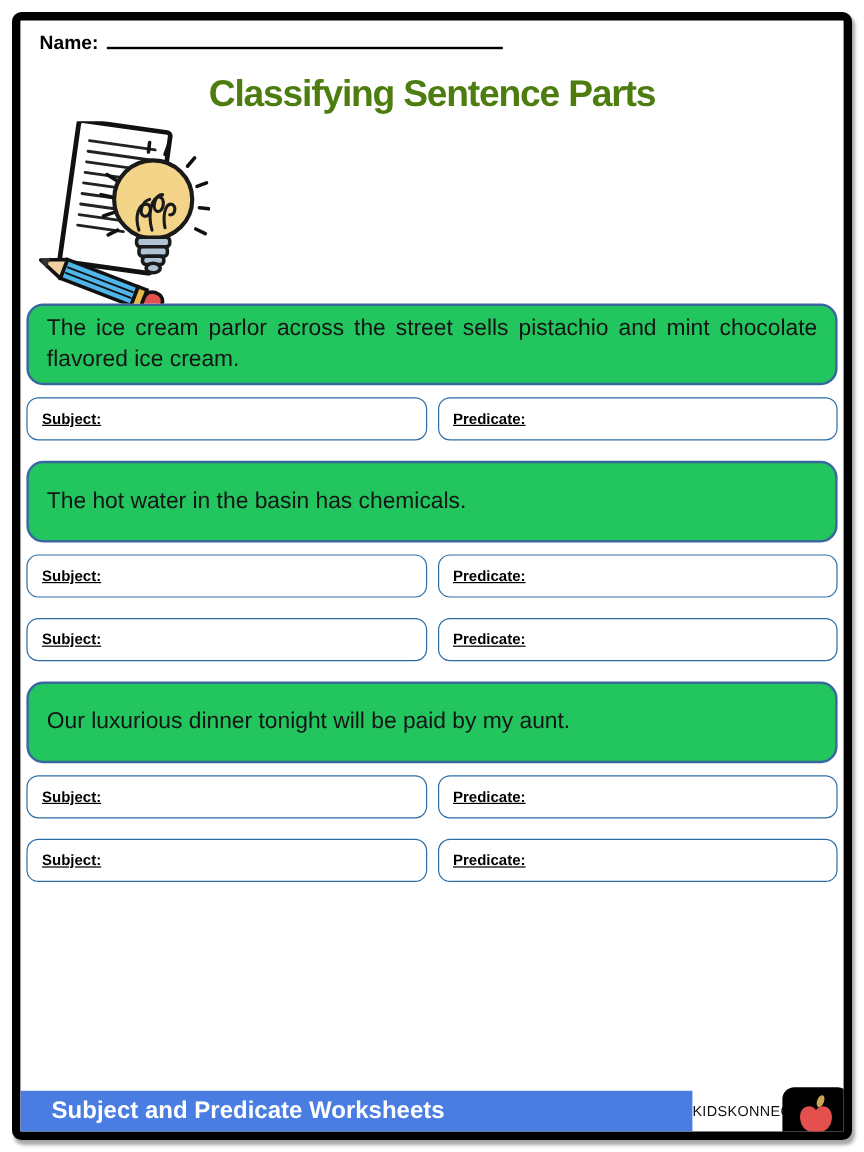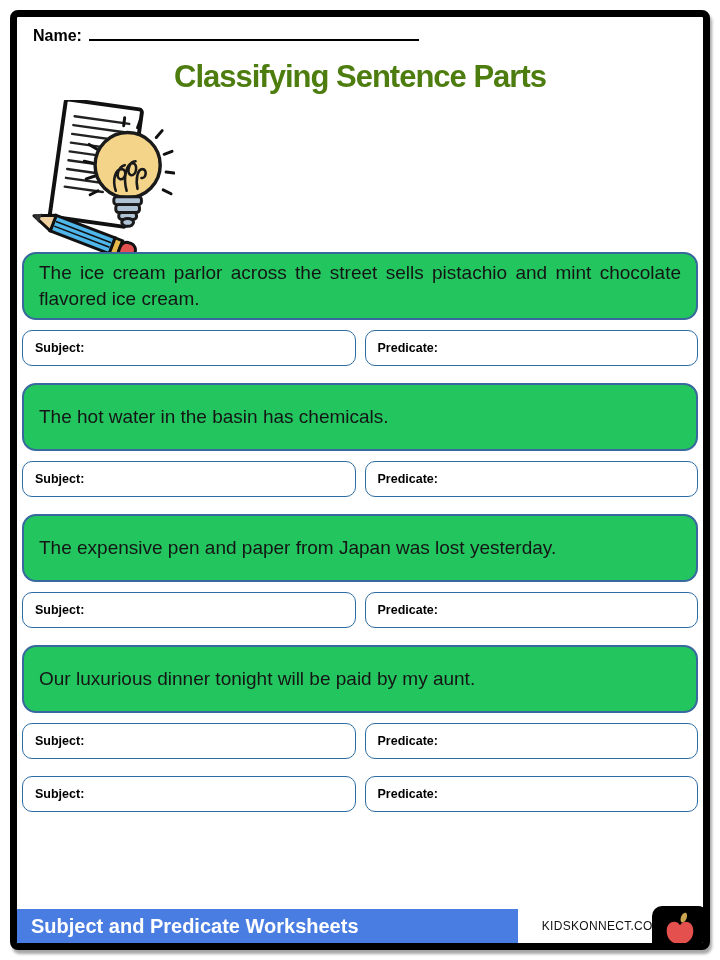--- a/index.html
+++ b/index.html
@@ -27,26 +27,26 @@
   .exercise{margin-bottom:17px;}
   .sentence-box{min-height:68px;box-sizing:border-box;background:#22c55e;
     border:2px solid #39689E;border-radius:14px;display:flex;align-items:center;
     padding:6px 15px;}
   .sentence{margin:0;font-size:19px;color:#151515;line-height:1.32;
     text-align:justify;width:100%;}
   .answer-row{display:flex;gap:9px;margin-top:10px;}
   .answer-box{flex:1;height:36px;box-sizing:border-box;background:#fff;
     border:1.5px solid #2E6DA4;border-radius:10px;display:flex;align-items:center;
     padding-left:12px;}
-  .answer-label{font-size:12.5px;font-weight:bold;color:#000;}
+  .answer-label{font-size:12.5px;font-weight:bold;color:#000;text-decoration:underline;}
   
   .footer{position:absolute;left:0;right:0;bottom:0;height:34px;display:flex;
     align-items:center;}
-  .banner{width:501px;height:34px;box-sizing:border-box;background:#4A7DE2;
-    color:#fff;font-weight:bold;font-size:20px;line-height:34px;padding-left:14px;
+  .banner{width:560px;height:34px;box-sizing:border-box;background:#4A7DE2;
+    color:#fff;font-weight:bold;font-size:20px;line-height:34px;padding-left:26px;
     flex:none;}
   .site{margin-left:auto;margin-right:40px;font-size:12px;color:#111;
     letter-spacing:.3px;}
   .apple-badge{position:absolute;right:-5px;bottom:-9px;width:56px;height:46px;
     background:#000;border-radius:10px;display:flex;align-items:center;
     justify-content:center;z-index:3;}
 </style>
 </head>
 <body>
 
@@ -139,23 +139,20 @@
       <div class="answer-box">
         <span class="answer-label">Subject:</span>
       </div>
       <div class="answer-box">
         <span class="answer-label">Predicate:</span>
       </div>
     </div>
   </section>
 
   <section class="exercise">
-    <div class="sentence-box">
-      <p class="sentence">The expensive pen and paper from Japan was lost yesterday.</p>
-    </div>
     <div class="answer-row">
       <div class="answer-box">
         <span class="answer-label">Subject:</span>
       </div>
       <div class="answer-box">
         <span class="answer-label">Predicate:</span>
       </div>
     </div>
   </section>
 

